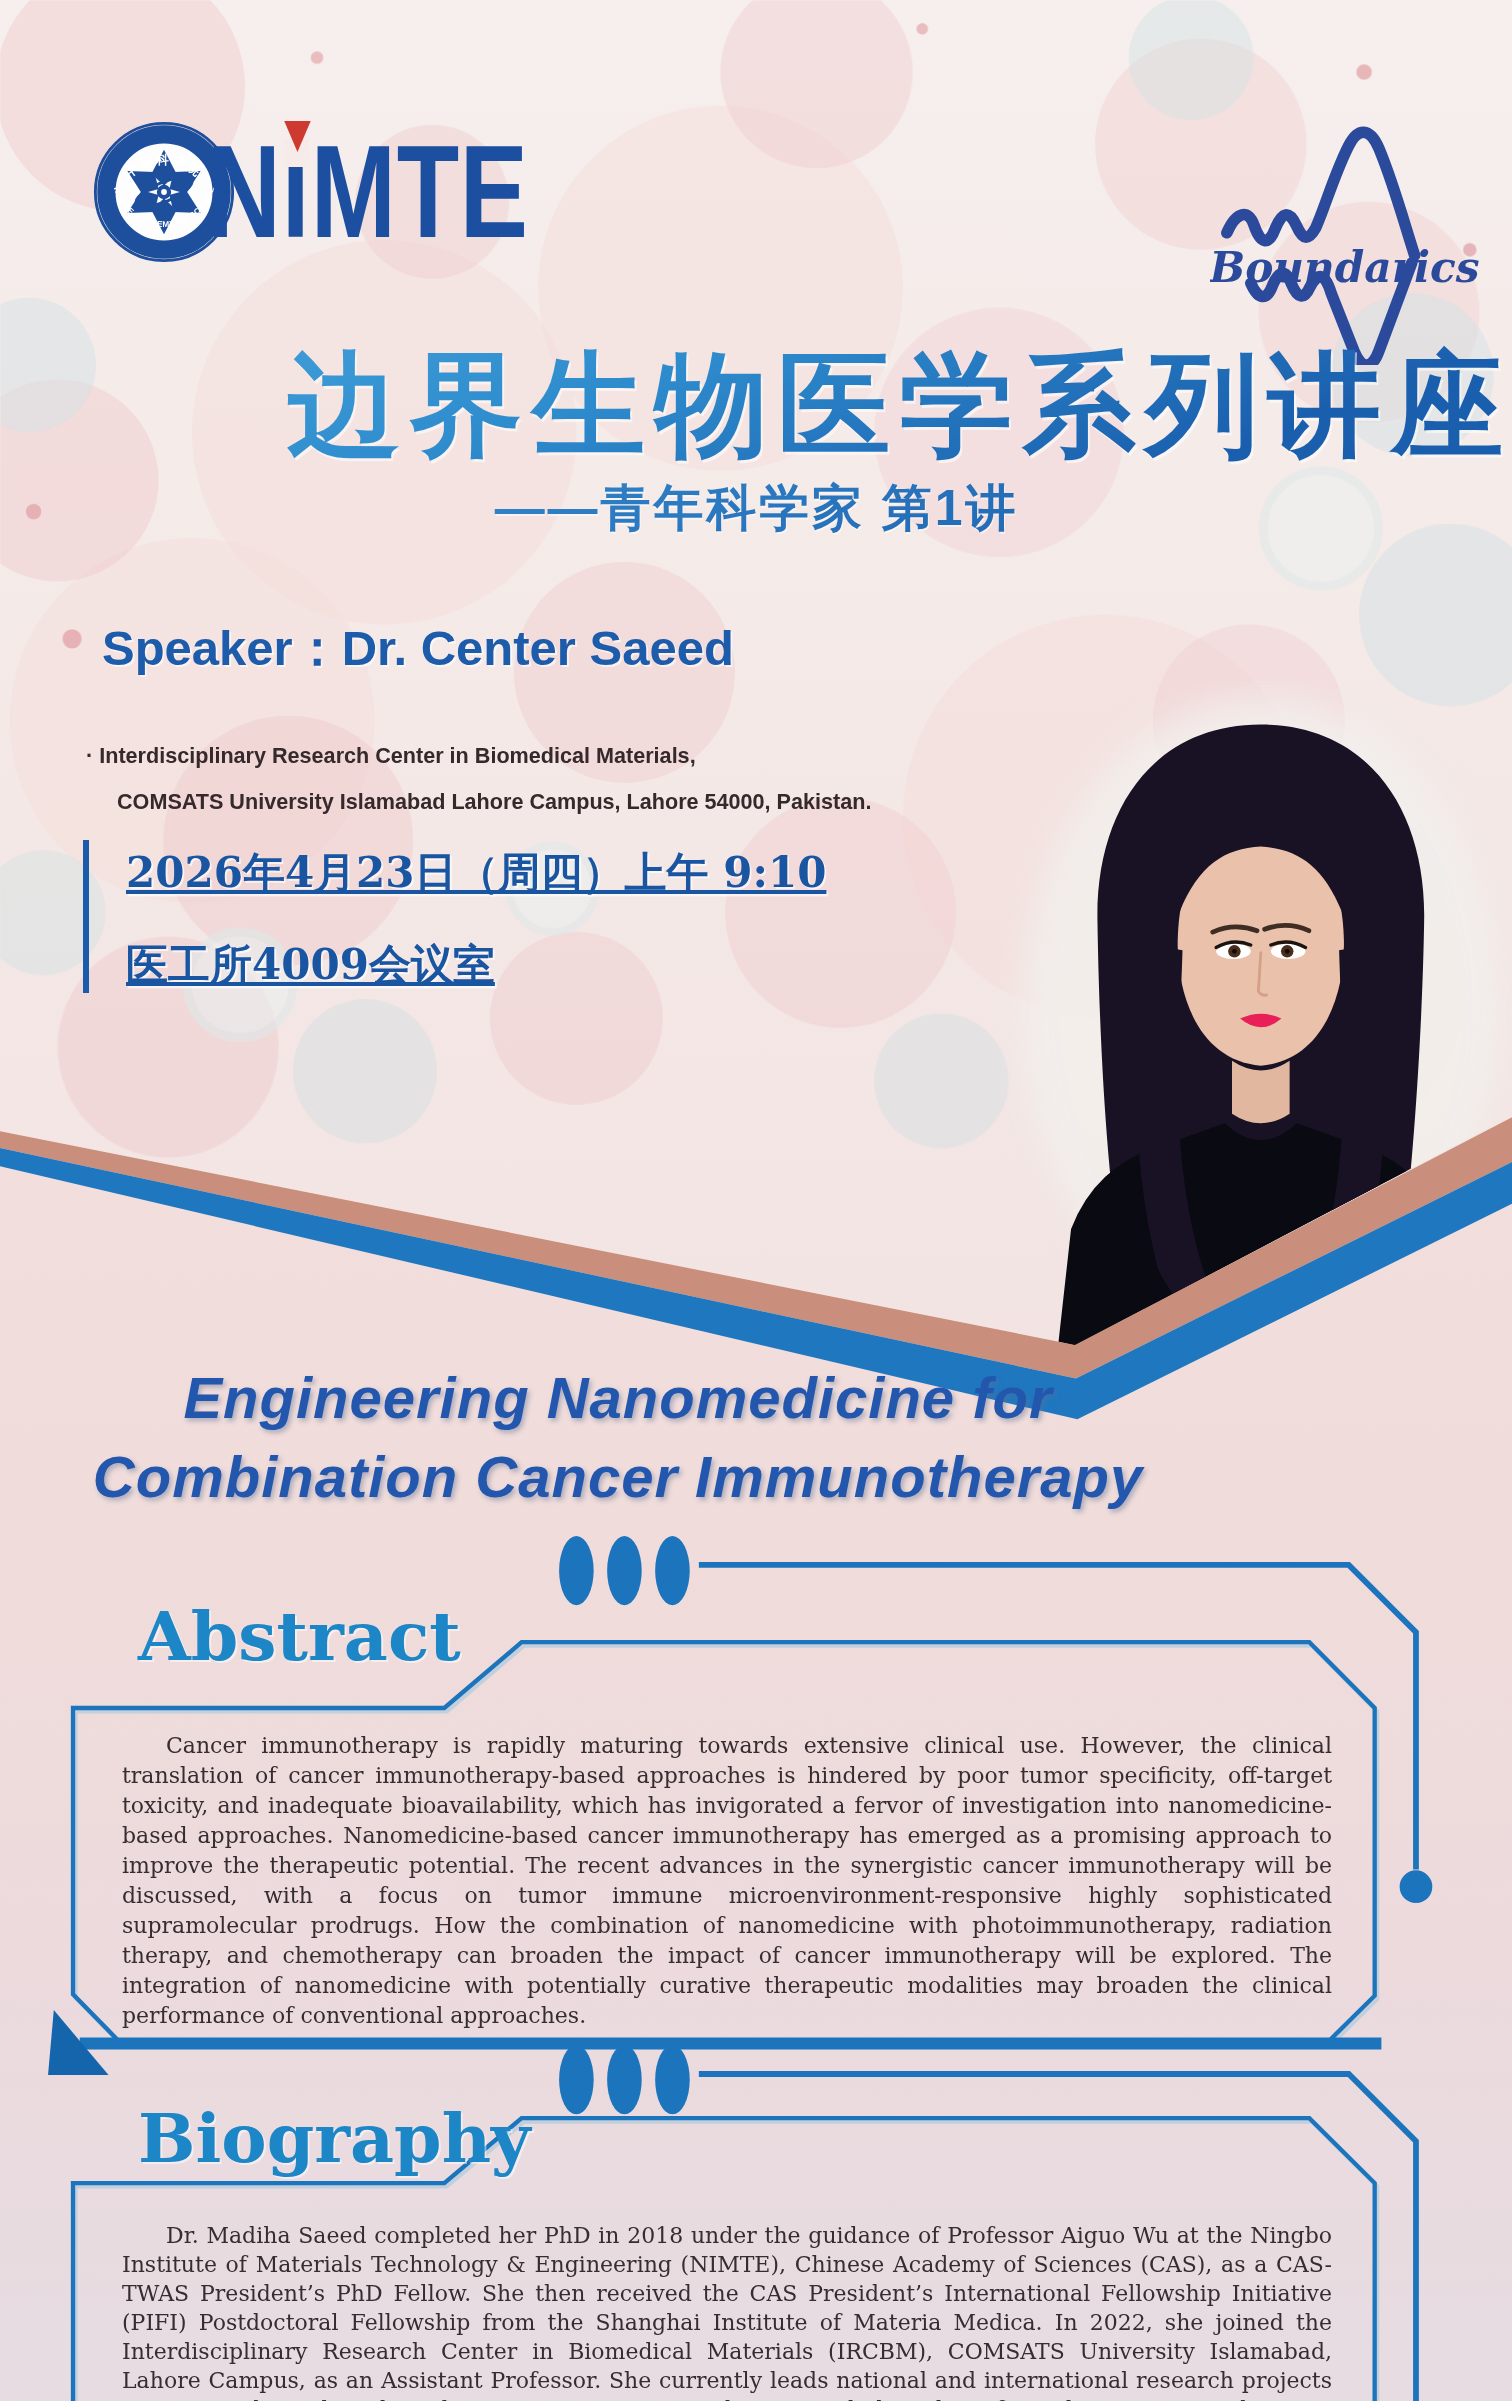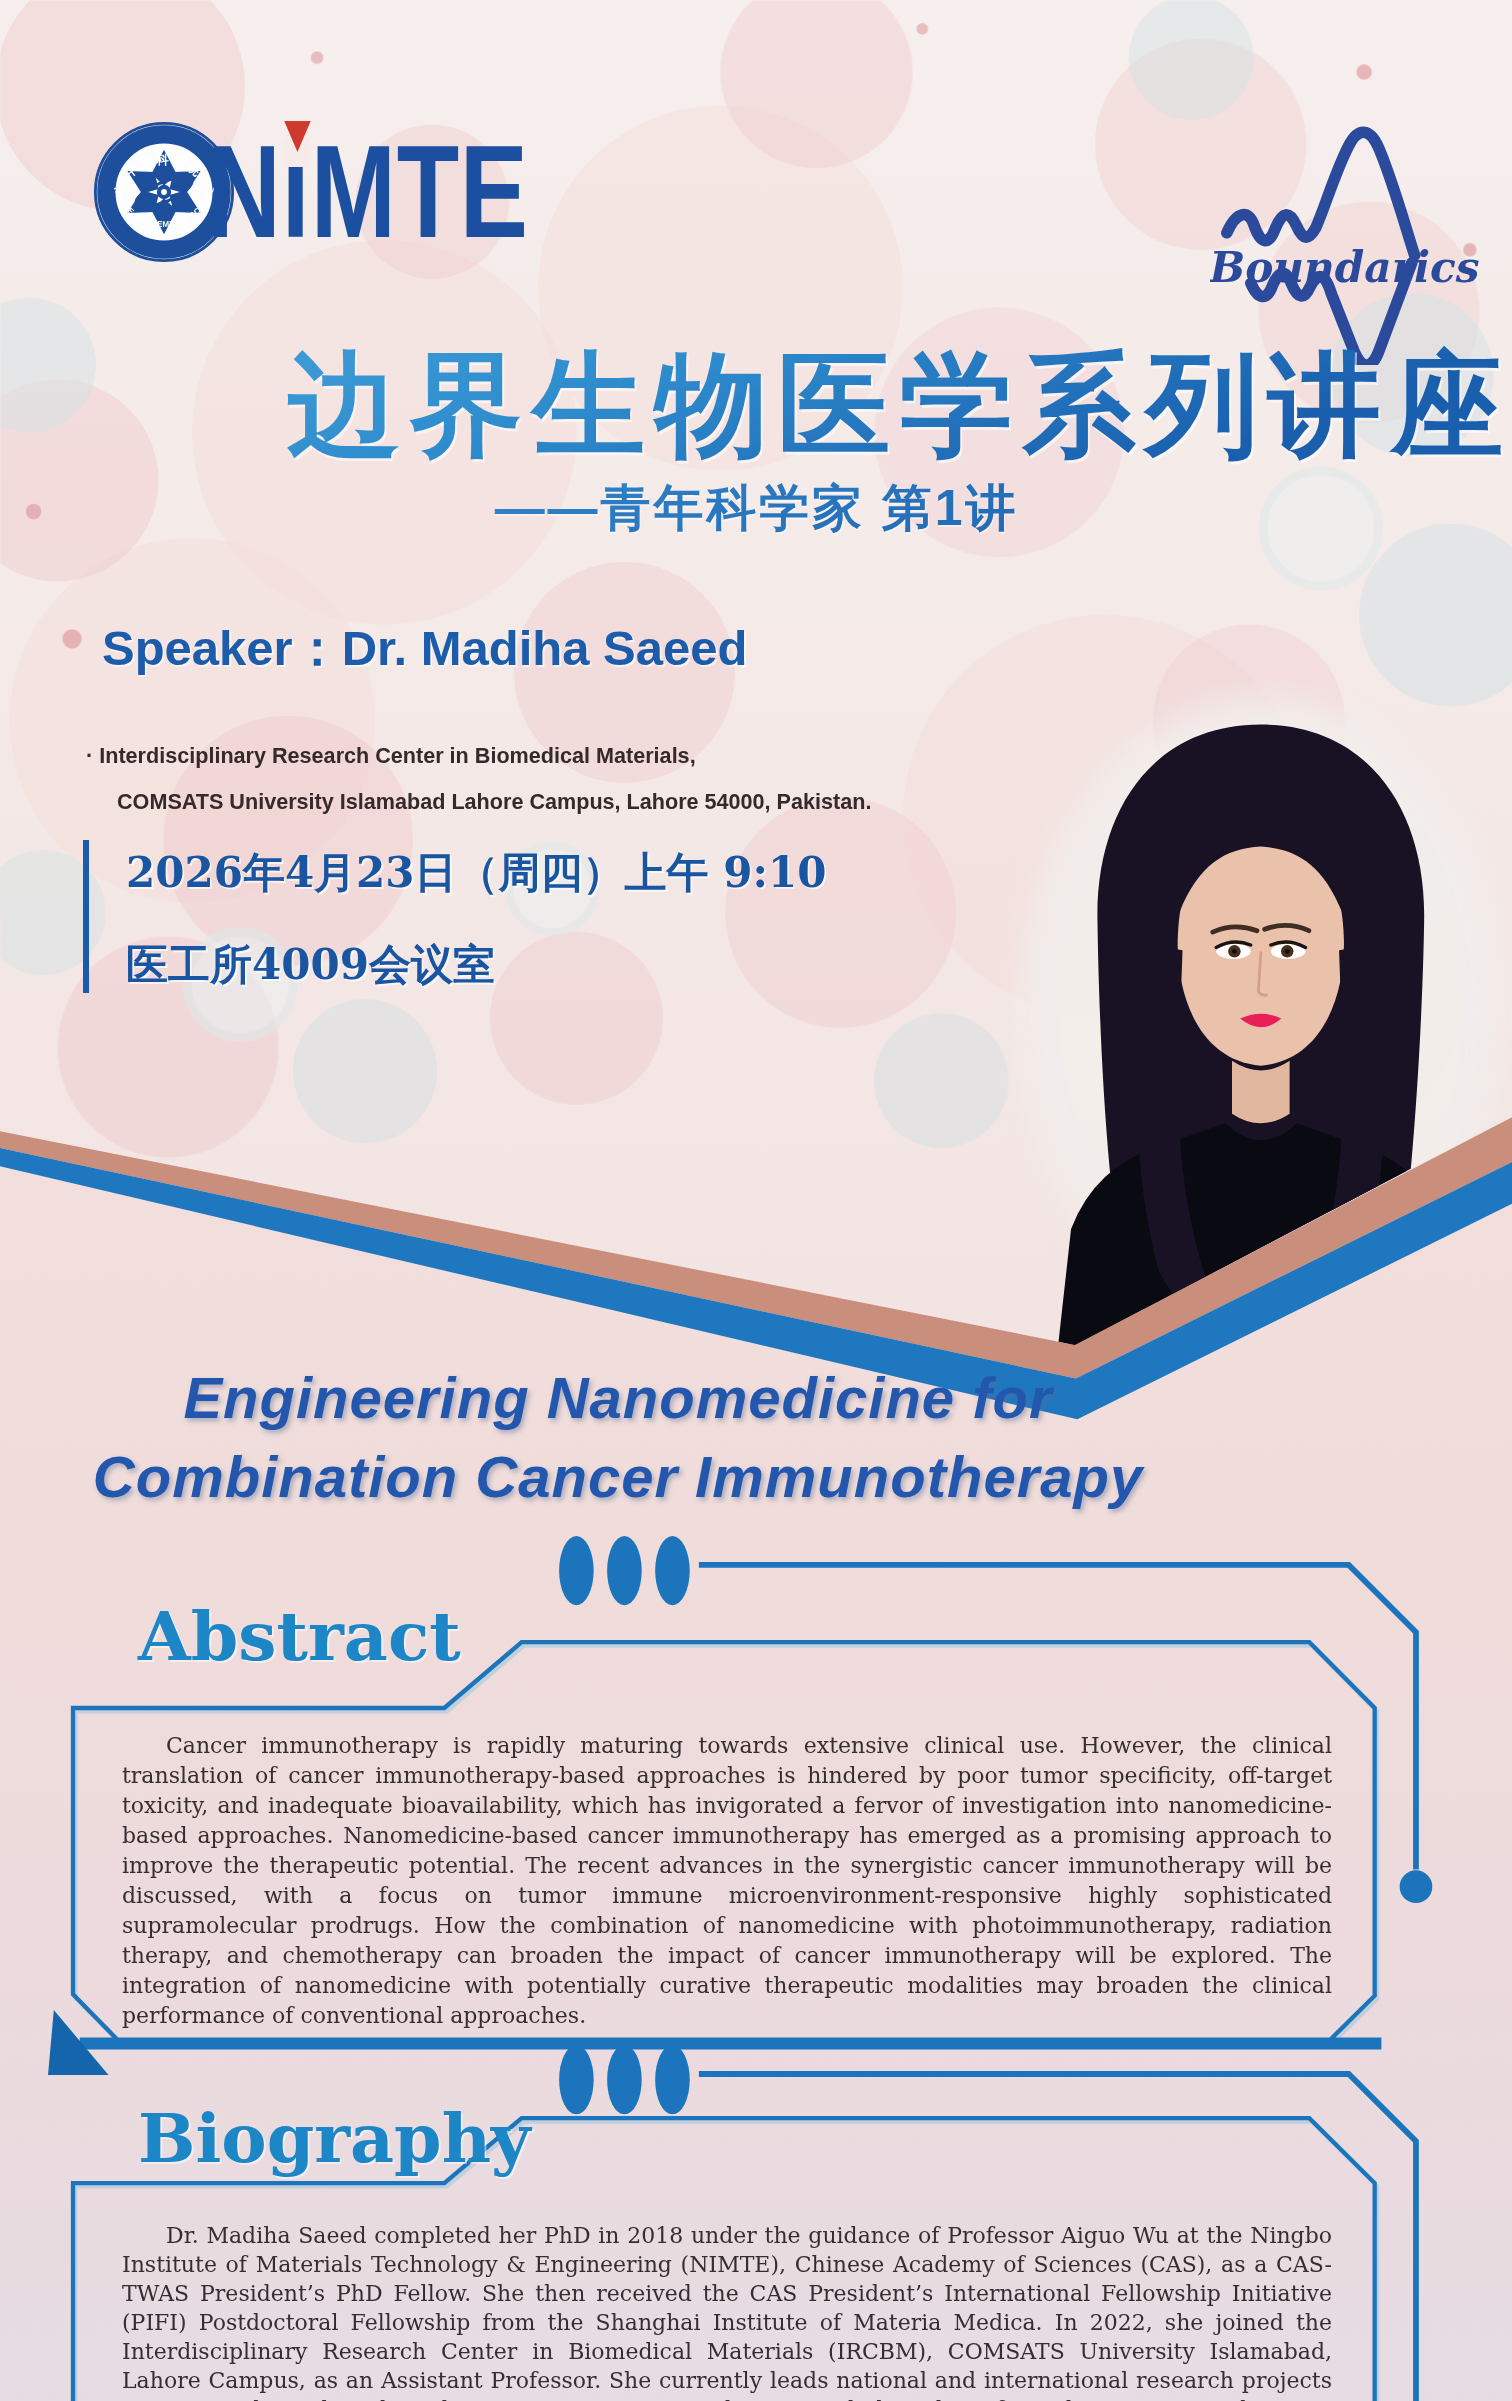--- a/index.html
+++ b/index.html
@@ -42,21 +42,21 @@
   
   #speaker-line{left:102px;top:616px;font-size:49px;font-weight:900;color:#1d5cab;
     white-space:nowrap;text-shadow:1.9px 2.4px 0 rgba(255,255,255,.6);}
   .affil{font-size:21.6px;font-weight:700;color:#35292b;white-space:nowrap;margin-top:41px;}
   #affil-1{left:86px;top:702px;}
   #affil-2{left:117px;top:748px;}
 
   
   #event-bar{left:83px;top:840px;width:6.2px;height:153px;background:#1a5cab;}
   .event-text{font-family:"DejaVu Serif","Liberation Serif",serif;font-weight:700;
-    font-size:42px;color:#1a55a2;white-space:nowrap;text-shadow:1.9px 2.4px 0 rgba(255,255,255,.65);}
+    font-size:42px;color:#1a55a2;white-space:nowrap;text-shadow:1.9px 2.4px 0 rgba(255,255,255,.65);text-decoration:underline;}
   #event-datetime{left:126px;top:845px;}
   #event-venue{left:126px;top:937px;}
 
   
   #speaker-photo{left:999px;top:681px;width:514px;height:678px;
     clip-path:polygon(0 0,100% 0,100% 64%,14.8% 98%,0 95.5%);}
 
   
   .talk-line{left:0;width:1236px;text-align:center;font-weight:900;font-style:italic;
     font-size:58px;color:#2257ad;white-space:nowrap;letter-spacing:1px;
@@ -210,21 +210,21 @@
   <g stroke="#2b4a9b" stroke-width="24" fill="none" stroke-linecap="round" stroke-linejoin="round">
     <path d="M35,345 C55,300 80,295 92,330 C105,368 122,372 135,338 C150,300 165,298 180,330 C193,360 205,362 220,335 C240,290 258,225 288,165 C308,125 333,125 352,170 C382,242 406,330 426,392"></path>
     <path d="M85,450 C100,485 118,487 130,455 C143,423 158,420 170,452 C182,482 196,485 208,458 C225,425 240,430 252,470 L300,592 C315,630 338,630 352,590 L420,408"></path>
   </g>
   <text x="280" y="448" text-anchor="middle" font-size="88" font-weight="bold" font-style="italic" fill="#2b4a9b" font-family="DejaVu Serif, Liberation Serif, serif">Boundarics</text>
 </svg>
 
 <div id="series-title" class="abs">边界生物医学系列讲座</div>
 <div id="series-subtitle" class="abs">——青年科学家 第1讲</div>
 
-<div id="speaker-line" class="abs">Speaker：Dr. Madiha Saeed</div>
+<div id="speaker-line" class="abs">Speaker：Dr. Center Saeed</div>
 <div id="affil-1" class="abs affil">· Interdisciplinary Research Center in Biomedical Materials,</div>
 <div id="affil-2" class="abs affil">COMSATS University Islamabad Lahore Campus, Lahore 54000, Pakistan.</div>
 
 <div id="event-bar" class="abs"></div>
 <div id="event-datetime" class="abs event-text">2026年4月23日（周四）上午 9:10</div>
 <div id="event-venue" class="abs event-text">医工所4009会议室</div>
 
 <div id="talk-line-1" class="abs talk-line">Engineering Nanomedicine for</div>
 <div id="talk-line-2" class="abs talk-line">Combination Cancer Immunotherapy</div>
 

